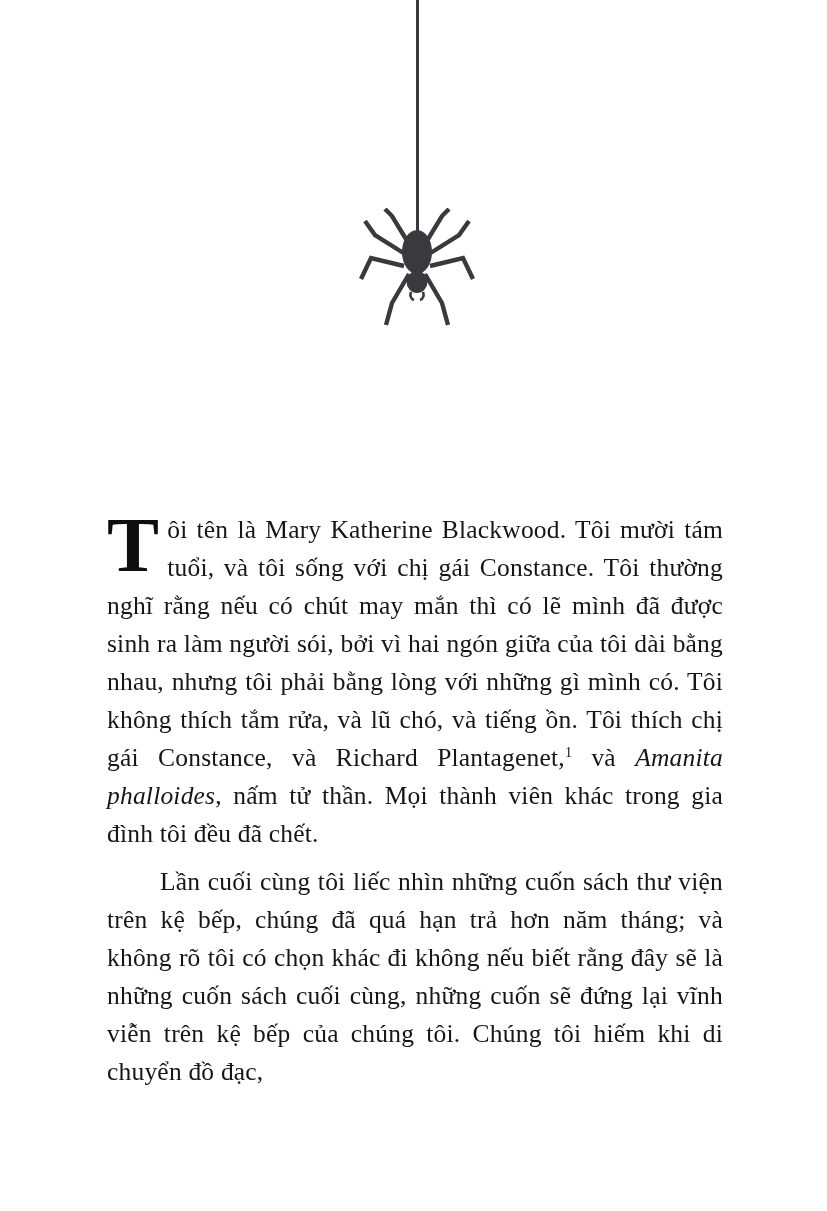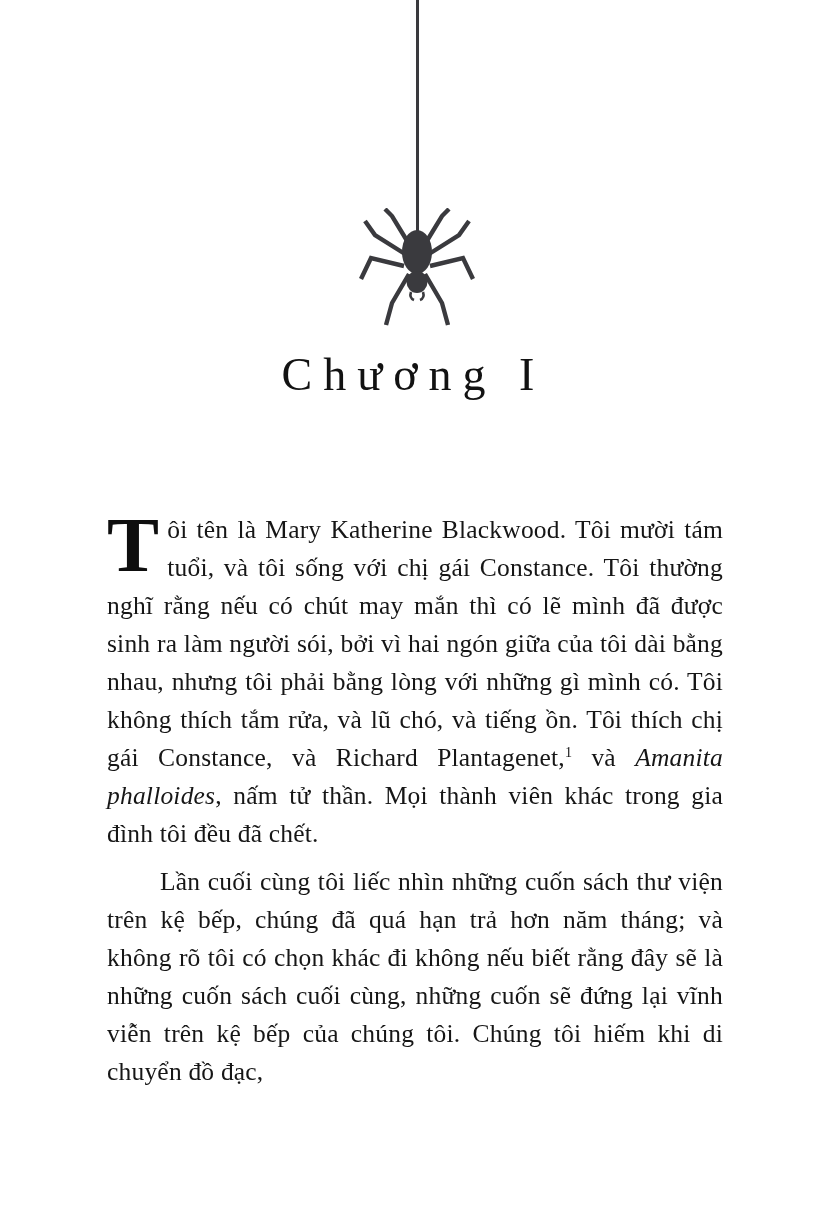--- a/index.html
+++ b/index.html
@@ -125,21 +125,20 @@
     <g fill="#3a3a3e">
       <ellipse cx="60" cy="44" rx="15" ry="22"></ellipse>
       <ellipse cx="60" cy="74" rx="10.5" ry="11"></ellipse>
     </g>
     <g stroke="#3a3a3e" stroke-width="2.6" fill="none">
       <path d="M54 84 q-2 6 3 8"></path>
       <path d="M66 84 q2 6 -3 8"></path>
     </g>
   </svg>
 
-  <div class="chapter-title">Chương I</div>
 
   <div class="body-text">
     <p><span class="drop-cap">T</span><span><span>ôi tên là Mary Katherine Blackwood. Tôi mười tám tuổi, và tôi sống với chị gái Constance. Tôi thường nghĩ rằng nếu có chút may mắn thì có lẽ mình đã được sinh ra làm người sói, bởi vì hai ngón giữa của tôi dài bằng nhau, nhưng tôi phải bằng lòng với những gì mình có. Tôi không thích tắm rửa, và lũ chó, và tiếng ồn. Tôi thích chị gái Constance, và Richard Plantagenet,</span><sup>1</sup><span> và </span><em>Amanita phalloides</em><span>, nấm tử thần. Mọi thành viên khác trong gia đình tôi đều đã chết.</span></span></p>
     <p class="indented"><span><span>Lần cuối cùng tôi liếc nhìn những cuốn sách thư viện trên kệ bếp, chúng đã quá hạn trả hơn năm tháng; và không rõ tôi có chọn khác đi không nếu biết rằng đây sẽ là những cuốn sách cuối cùng, những cuốn sẽ đứng lại vĩnh viễn trên kệ bếp của chúng tôi. Chúng tôi hiếm khi di chuyển đồ đạc,</span></span></p>
   </div>
 
 
 </div>
 
 </body></html>

